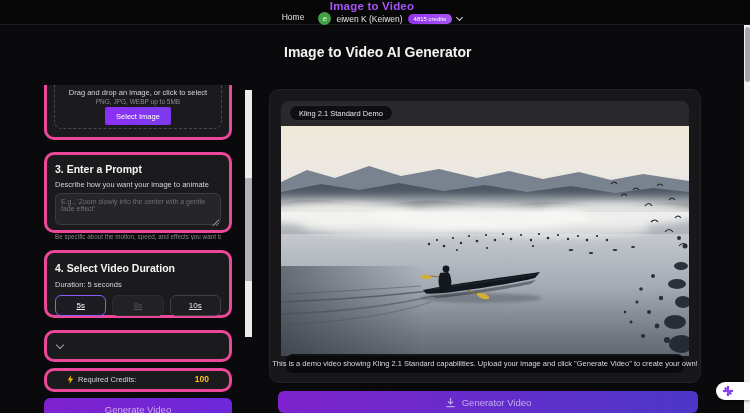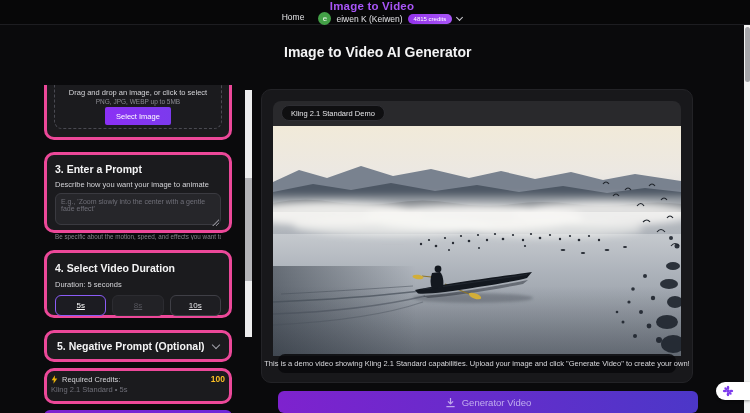--- a/index.html
+++ b/index.html
@@ -53,41 +53,41 @@
   .dur-btn { flex:1; height:21px; border-radius:6px; font-size:8px; cursor:pointer; font-family:inherit;
              background:#1e1e22; border:1px solid #3f3f46; color:#e4e4e7;text-decoration:underline; }
   .dur-btn.sel { border:1.5px solid #8b5cf6; background:#1c1c22; color:#fff; }
   .dur-btn.dis { background:#222226; border:1px solid #2c2c31; color:#55555c; cursor:default; }
 
   .negative-card { height:32px; margin-bottom:6px; display:flex; align-items:center; justify-content:space-between;
                    padding:0 10px; cursor:pointer; }
   .neg-chev { width:6px; height:6px; border-right:1.5px solid #a1a1aa; border-bottom:1.5px solid #a1a1aa;
               transform:rotate(45deg); margin-top:-3px; }
 
-  .credits-card { height:36px; padding:3px 4px; margin-bottom:6px; }
+  .credits-card { height:24px; padding:3px 20px; margin-bottom:6px; }
   .cr-row1 { display:flex; align-items:center; gap:4px; }
   .cr-label { font-size:7.5px; color:#d4d4d8; flex:1; }
   .cr-value { font-size:8.5px; font-weight:bold; color:#fbbf24; }
   .cr-detail { font-size:7.5px; color:#6f6f78; margin-top:1px; }
 
   .generate-btn { width:100%; height:22px; border:none; border-radius:6px; cursor:pointer; font-family:inherit;
                   background:linear-gradient(90deg,#7e22ce,#6d28d9); color:rgba(255,255,255,.6); font-size:9.5px; }
 
   
   .left-scrollbar { position:absolute; left:245px; top:90px; width:7px; height:247px; background:#ededee; cursor:pointer; }
   .left-scrollbar .thumb { position:absolute; left:0; top:88px; width:7px; height:103px; background:#b4b4b8; }
   .page-scrollbar { position:absolute; left:744px; top:25px; width:6px; height:388px; background:#f4f4f4; cursor:pointer; z-index:6; }
   .page-scrollbar .thumb2 { position:absolute; left:0.5px; top:2px; width:5px; height:55px; background:#a9a9ad; border-radius:3px; }
   .widget { position:absolute; right:0; top:382px; width:34px; height:18px; background:#fff;
             border-radius:9px 0 0 9px; display:flex; align-items:center; padding-left:6px; cursor:pointer; z-index:7;
             box-shadow:0 1px 3px rgba(0,0,0,.4); }
 
   
   .page-title { position:absolute; left:284px; top:44px; font-size:14px; font-weight:bold; color:#f4f4f5; }
-  .demo-card { position:absolute; left:261px; top:89px; width:432px; height:294px;
+  .demo-card { position:absolute; left:269px; top:89px; width:432px; height:294px;
                background:#18181b; border:1px solid #232327; border-radius:10px; }
   .demo-inner { position:absolute; left:11px; top:11px; width:408px; height:255px;
                 background:#29292c; border-radius:8px 8px 4px 4px; }
   .demo-badge { position:absolute; left:8px; top:4px; background:#0f0f11; border:1px solid #2e2e33;
                 color:#e4e4e7; font-size:7.5px; padding:2.5px 9px; border-radius:9px; white-space:nowrap; }
   .video { position:absolute; left:0; top:25px; width:408px; height:230px; overflow:hidden; cursor:pointer; }
   .video svg { display:block; }
   .caption { position:absolute; left:16px; right:16px; top:264px; height:19px; background:rgba(8,8,10,.85);
              border-radius:7px; display:flex; align-items:center; justify-content:center;
              font-size:7.5px; color:#d8d8dc; white-space:nowrap; z-index:2; }
@@ -137,33 +137,31 @@
       <h3>4. Select Video Duration</h3>
       <div class="dur-lbl">Duration: 5 seconds</div>
       <div class="dur-row">
         <button class="dur-btn sel">5s</button>
         <button class="dur-btn dis">8s</button>
         <button class="dur-btn">10s</button>
       </div>
     </section>
 
     <section class="card negative-card">
-      <h3>5. Negative Prompt (Optional)</h3>
       <span class="neg-chev"></span>
     </section>
 
     <section class="card credits-card">
       <div class="cr-row1">
         <svg width="7" height="9" viewBox="0 0 10 12">
           <path d="M5.5 0 L1 7 H4 L3.5 12 L9 4.5 H5.5 Z" fill="#eab308"></path>
         </svg>
         <span class="cr-label">Required Credits:</span>
         <span class="cr-value">100</span>
       </div>
-      <div class="cr-detail">Kling 2.1 Standard • 5s</div>
     </section>
 
     <button class="generate-btn">Generate Video</button>
   </div>
 
   <div class="left-scrollbar">
     <div class="thumb"></div>
   </div>
 
   <h1 class="page-title">Image to Video AI Generator</h1>

